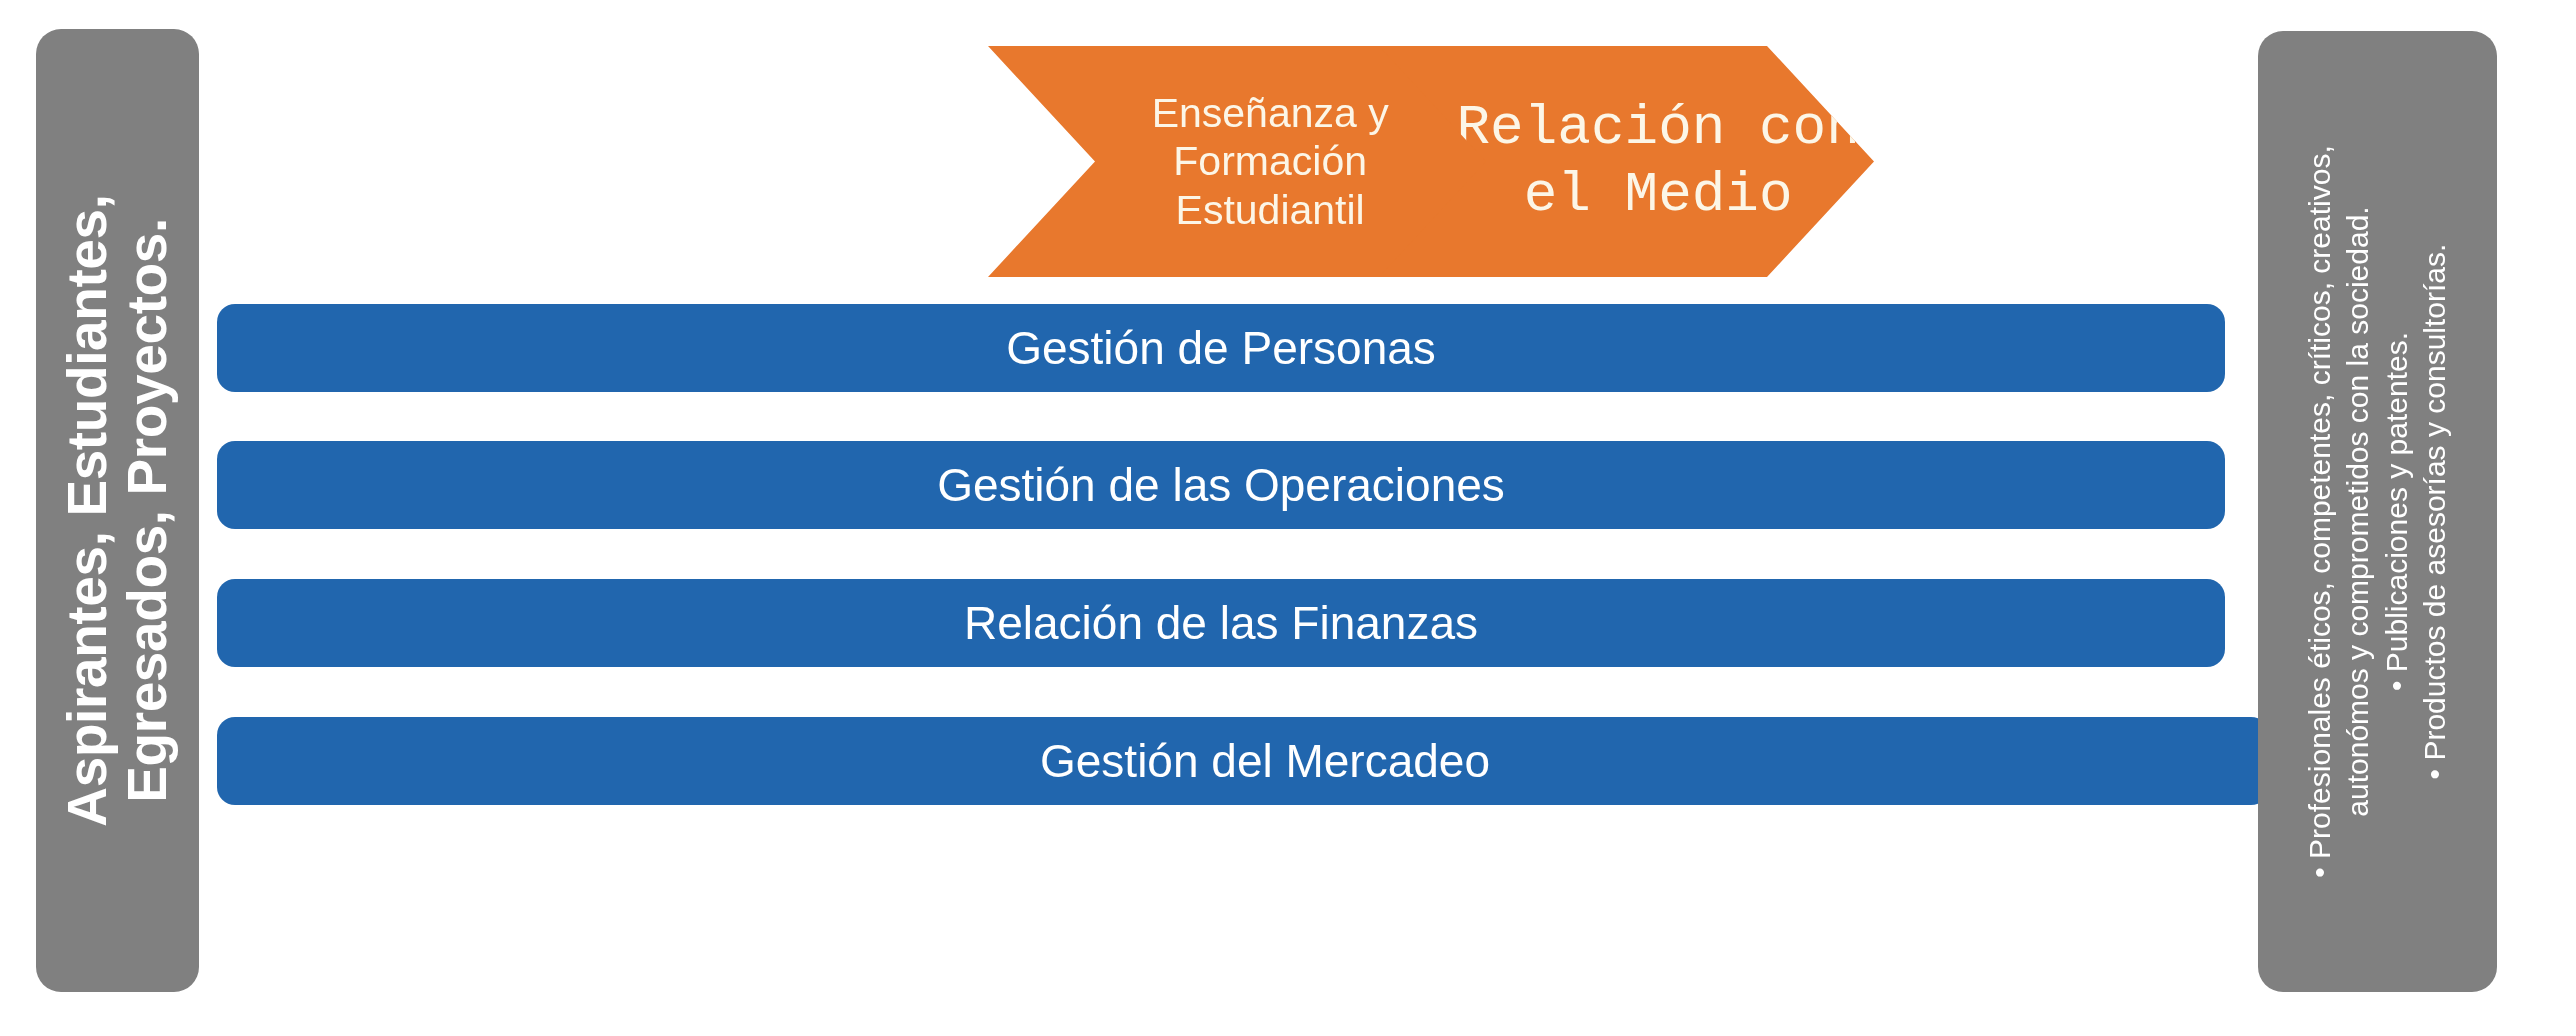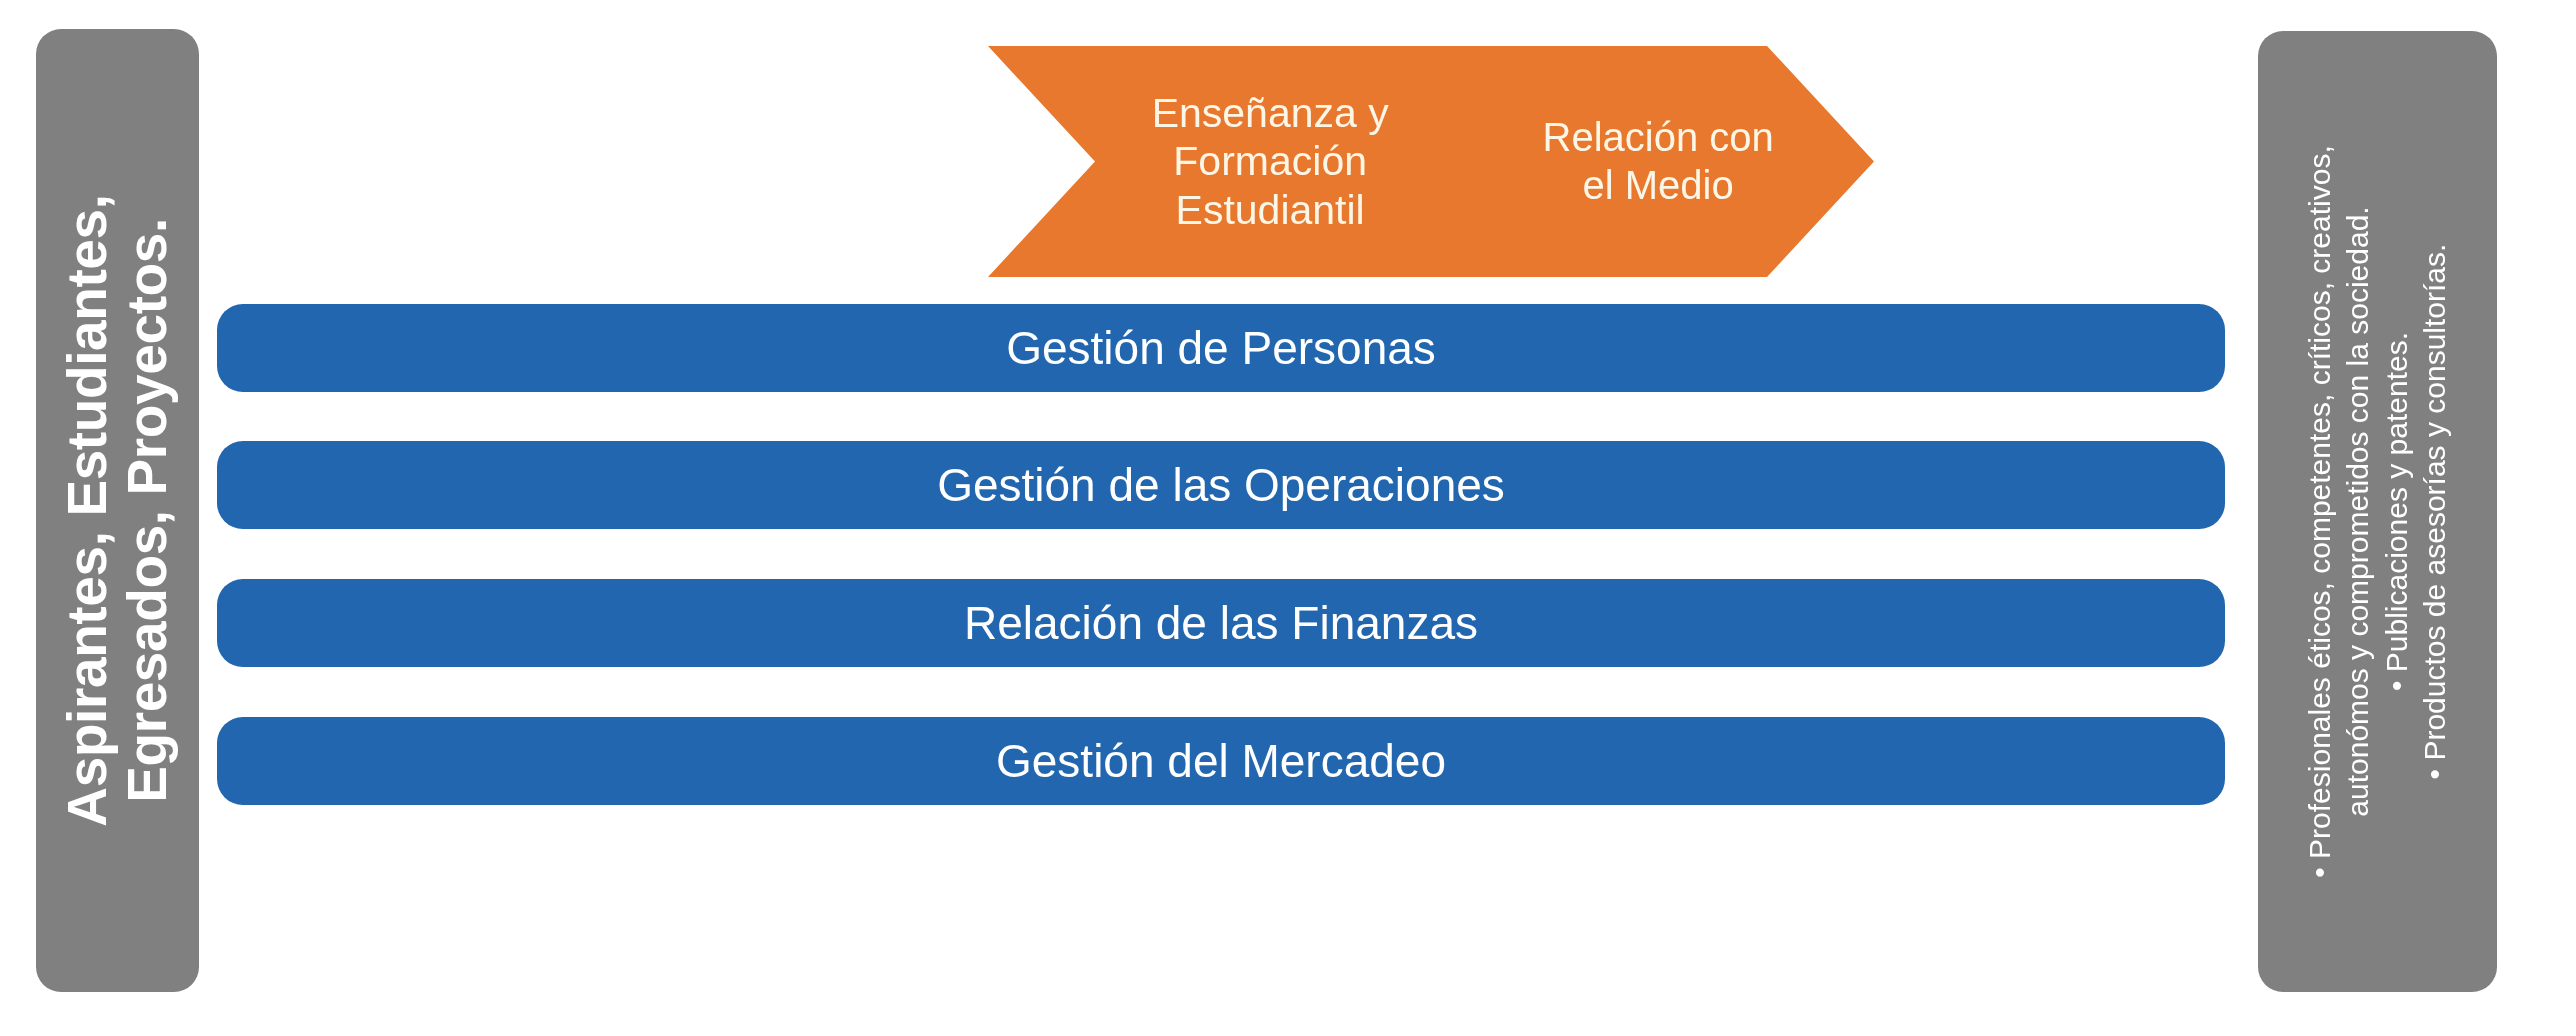--- a/index.html
+++ b/index.html
@@ -112,32 +112,32 @@
   .chevron-label {
     color: #FCF6E7;
     font-size: 41px;
     line-height: 1.18;
     text-align: center;
     white-space: pre-line;
     padding-left: 77px;
     padding-right: 10.7px;
   }
   .chevron.alt .chevron-label {
-    font-family: Liberation Sans, sans-serif;
-    font-size: 40px;
+    font-family: Liberation Mono, monospace;
+    font-size: 56px;
   }
 
   
   .blue-bar {
     position: absolute;
     left: 217px;
     width: 2008px;
     height: 88px;
     background: #2166AE;
-    border-radius: 26px;
+    border-radius: 18px;
     display: flex;
     align-items: center;
     justify-content: center;
   }
   .blue-bar-label {
     color: #ffffff;
     font-size: 46px;
     line-height: 1;
     text-align: center;
     white-space: nowrap;
@@ -169,21 +169,21 @@
 
   <div class="blue-bar" style="top:304px;">
     <div class="blue-bar-label">Gestión de Personas</div>
   </div>
   <div class="blue-bar" style="top:441px;align-items:center;">
     <div class="blue-bar-label">Gestión de las Operaciones</div>
   </div>
   <div class="blue-bar" style="top:579px;">
     <div class="blue-bar-label">Relación de las Finanzas</div>
   </div>
-  <div class="blue-bar" style="top:717px;">
+  <div class="blue-bar" style="top:717px;padding-left:44px;">
     <div class="blue-bar-label">Gestión del Mercadeo</div>
   </div>
 
   <div class="side-panel" id="panel-outputs">
     <div class="vrot-wrap">
       <div class="vline">• Profesionales éticos, competentes, críticos, creativos,</div>
       <div class="vline">autonómos y comprometidos con la sociedad.</div>
       <div class="vline">• Publicaciones y patentes.</div>
       <div class="vline">• Productos de asesorías y consultorías.</div>
     </div>

